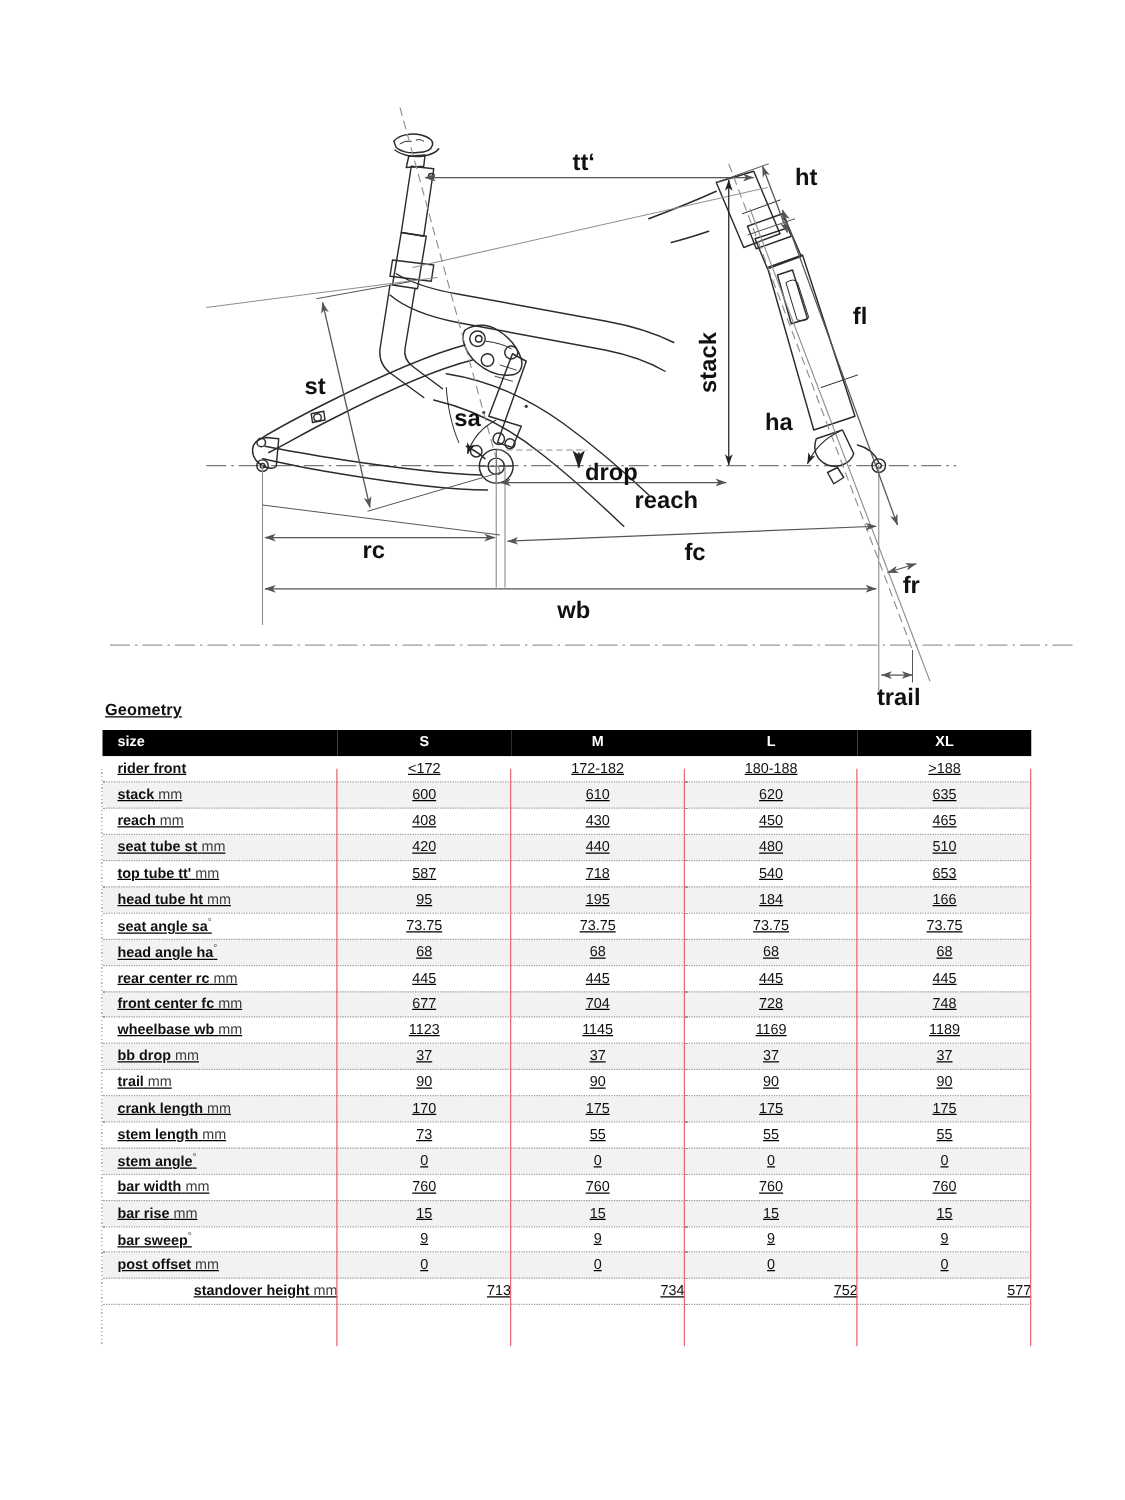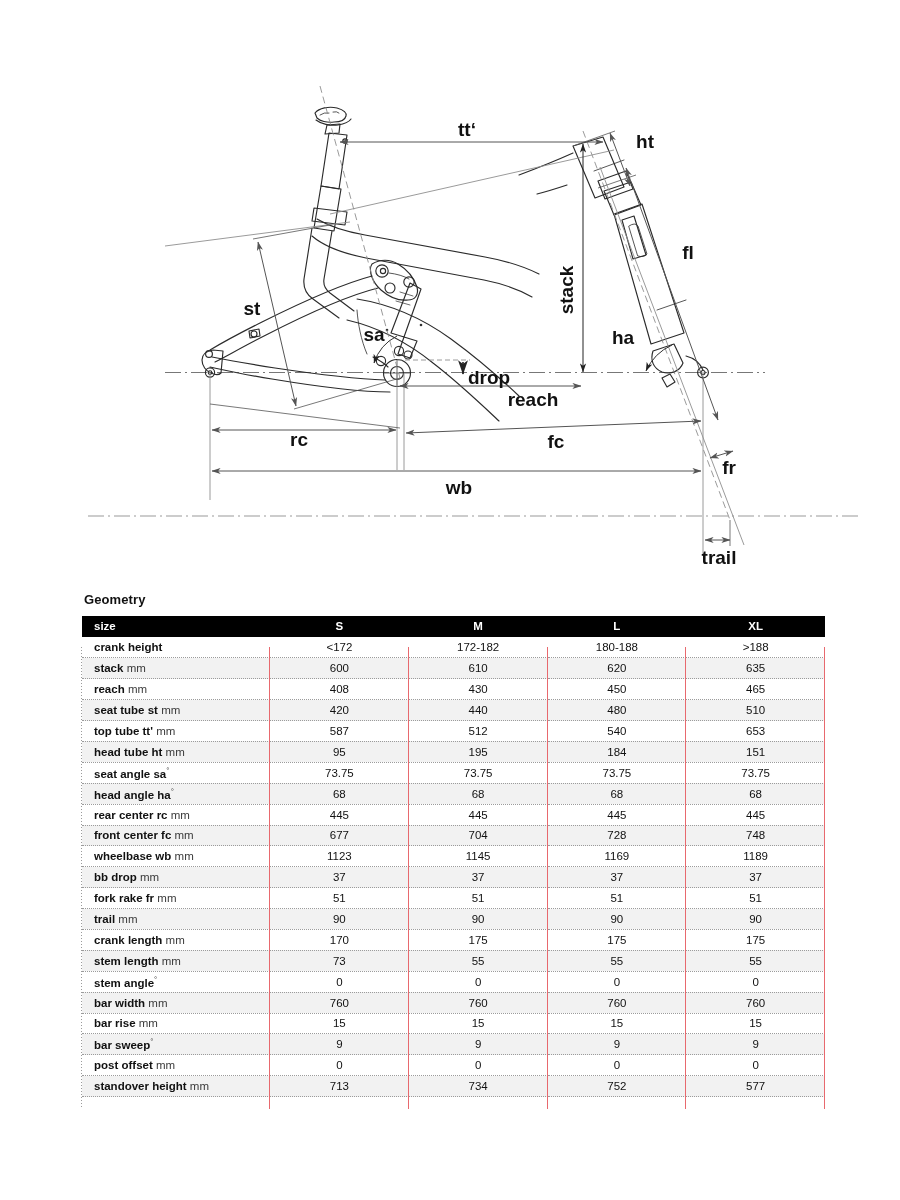--- a/index.html
+++ b/index.html
@@ -30,22 +30,23 @@
     font-family: "Liberation Sans", sans-serif;
     font-weight: bold;
     font-size: 19px;
     fill: #111;
   }
 
   
   #table-section {
     position: absolute;
     left: 82px;
-    top: 592px;
+    top: 560px;
     width: 743px;
+    text-decoration: underline;
   }
   #geo-title {
     font-size: 13px;
     font-weight: bold;
     color: #111;
     letter-spacing: 0.1px;
     margin: 0 0 9px 2px;
   }
   table#geo-table {
     border-collapse: collapse;
@@ -90,21 +91,21 @@
     color: #3a3a3a;
   }
   #geo-table tbody td.lbl .deg {
     font-weight: normal;
     font-size: 8px;
     vertical-align: super;
     color: #3a3a3a;
   }
   #geo-table tbody tr:nth-child(even) td { background: #f2f2f2; }
   #geo-table tbody tr:nth-child(odd)  td { background: #ffffff; }
-  #geo-table tbody tr:last-child td { border-bottom: 1px dotted #9b9b9b; }
+  #geo-table tbody tr:last-child td { border-bottom: 1px dotted #9b9b9b; text-align: right; }
 
   
   .vline {
     position: absolute;
     width: 1px;
     background: #e8696e;
     top: 31px;
     height: 462px;
   }
   .table-left-dots {
@@ -316,21 +317,21 @@
           <tr>
             <th class="lbl">size</th>
             <th>S</th>
             <th>M</th>
             <th>L</th>
             <th>XL</th>
           </tr>
         </thead>
         <tbody id="geo-tbody">
             <tr>
-              <td class="lbl"><span>crank height</span></td>
+              <td class="lbl"><span>rider front</span></td>
               <td>&lt;172</td>
               <td>172-182</td>
               <td>180-188</td>
               <td>&gt;188</td>
             </tr>
             <tr>
               <td class="lbl"><span>stack</span> <span class="unit">mm</span></td>
               <td>600</td>
               <td>610</td>
               <td>620</td>
@@ -346,30 +347,30 @@
             <tr>
               <td class="lbl"><span>seat tube st</span> <span class="unit">mm</span></td>
               <td>420</td>
               <td>440</td>
               <td>480</td>
               <td>510</td>
             </tr>
             <tr>
               <td class="lbl"><span>top tube tt'</span> <span class="unit">mm</span></td>
               <td>587</td>
-              <td>512</td>
+              <td>718</td>
               <td>540</td>
               <td>653</td>
             </tr>
             <tr>
               <td class="lbl"><span>head tube ht</span> <span class="unit">mm</span></td>
               <td>95</td>
               <td>195</td>
               <td>184</td>
-              <td>151</td>
+              <td>166</td>
             </tr>
             <tr>
               <td class="lbl"><span>seat angle sa</span><span class="deg">°</span></td>
               <td>73.75</td>
               <td>73.75</td>
               <td>73.75</td>
               <td>73.75</td>
             </tr>
             <tr>
               <td class="lbl"><span>head angle ha</span><span class="deg">°</span></td>
@@ -398,27 +399,20 @@
               <td>1145</td>
               <td>1169</td>
               <td>1189</td>
             </tr>
             <tr>
               <td class="lbl"><span>bb drop</span> <span class="unit">mm</span></td>
               <td>37</td>
               <td>37</td>
               <td>37</td>
               <td>37</td>
-            </tr>
-            <tr>
-              <td class="lbl"><span>fork rake fr</span> <span class="unit">mm</span></td>
-              <td>51</td>
-              <td>51</td>
-              <td>51</td>
-              <td>51</td>
             </tr>
             <tr>
               <td class="lbl"><span>trail</span> <span class="unit">mm</span></td>
               <td>90</td>
               <td>90</td>
               <td>90</td>
               <td>90</td>
             </tr>
             <tr>
               <td class="lbl"><span>crank length</span> <span class="unit">mm</span></td>

